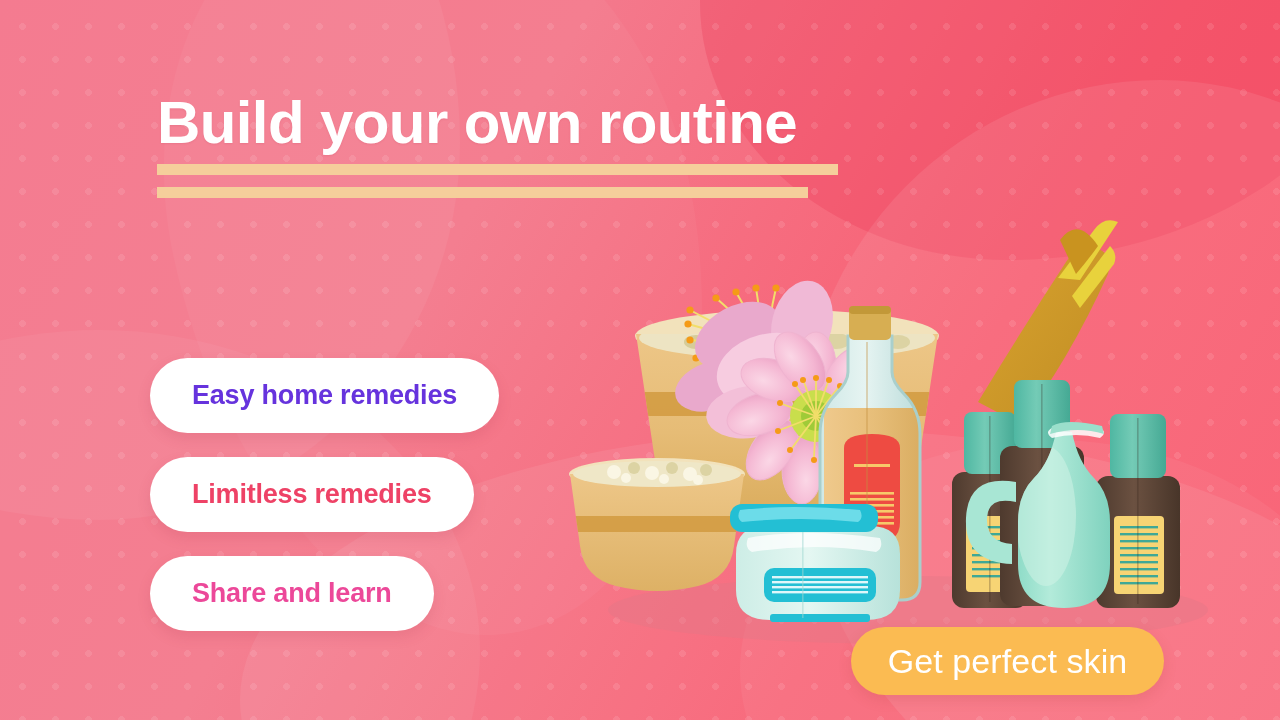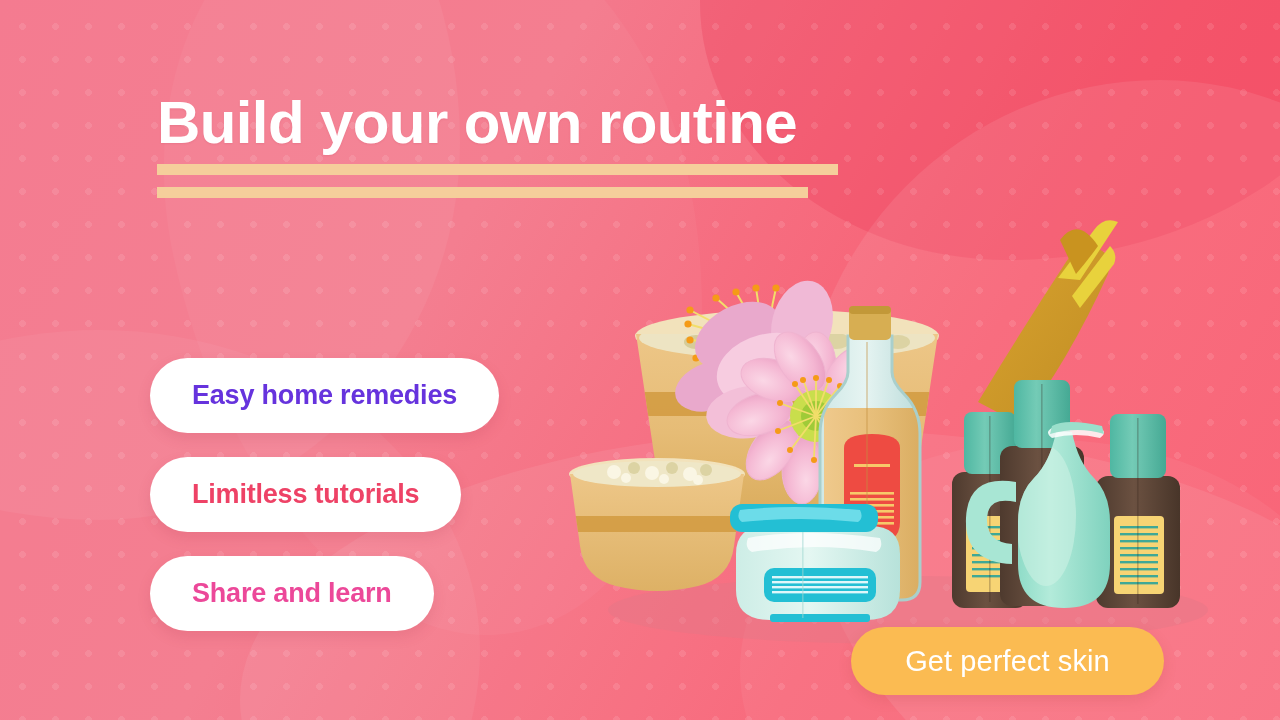--- a/index.html
+++ b/index.html
@@ -127,21 +127,21 @@
   
   #cta-button {
     position:absolute;
     left:851px; top:627px;
     width:313px; height:68px;
     background:#FBBB52;
     border:none;
     border-radius:34px;
     color:#FFFFFF;
     font-family:"Liberation Sans", sans-serif;
-    font-size:29px;
+    font-size:34px;
     letter-spacing:0.1px;
     cursor:pointer;
     box-shadow:0 5px 14px rgba(160,60,40,0.14);
   }
 
   
   #product-illustration {
     position:absolute;
     left:548px; top:186px;
     width:680px; height:470px;
@@ -462,21 +462,21 @@
     <div class="headline-line">Build your own routine</div>
     <div class="headline-rule" id="headline-rule-1" style="background: rgb(245, 206, 155);"></div>
     <div class="headline-rule" id="headline-rule-2" style="background: rgb(245, 206, 155);"></div>
   </div>
 
   <div id="feature-list">
     <div class="feature-pill">
       <span class="feature-label" style="color: rgb(102, 51, 221);">Easy home remedies</span>
     </div>
     <div class="feature-pill">
-      <span class="feature-label" style="color: rgb(238, 66, 102);">Limitless tutorials</span>
+      <span class="feature-label" style="color: rgb(238, 66, 102);">Limitless remedies</span>
     </div>
     <div class="feature-pill">
       <span class="feature-label" style="color: #ec4899;">Share and learn</span>
     </div>
   </div>
 
   <button id="cta-button" style="background: rgb(251, 187, 82); color: rgb(255, 255, 255);">Get perfect skin</button>
 
 </div>
 

